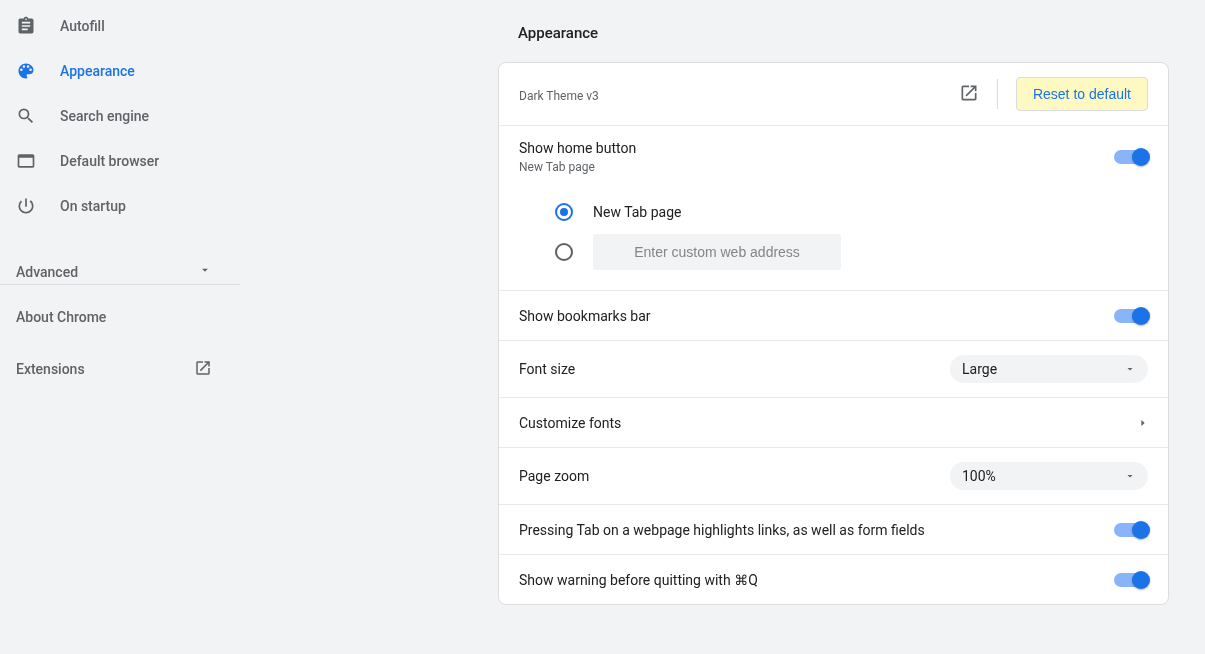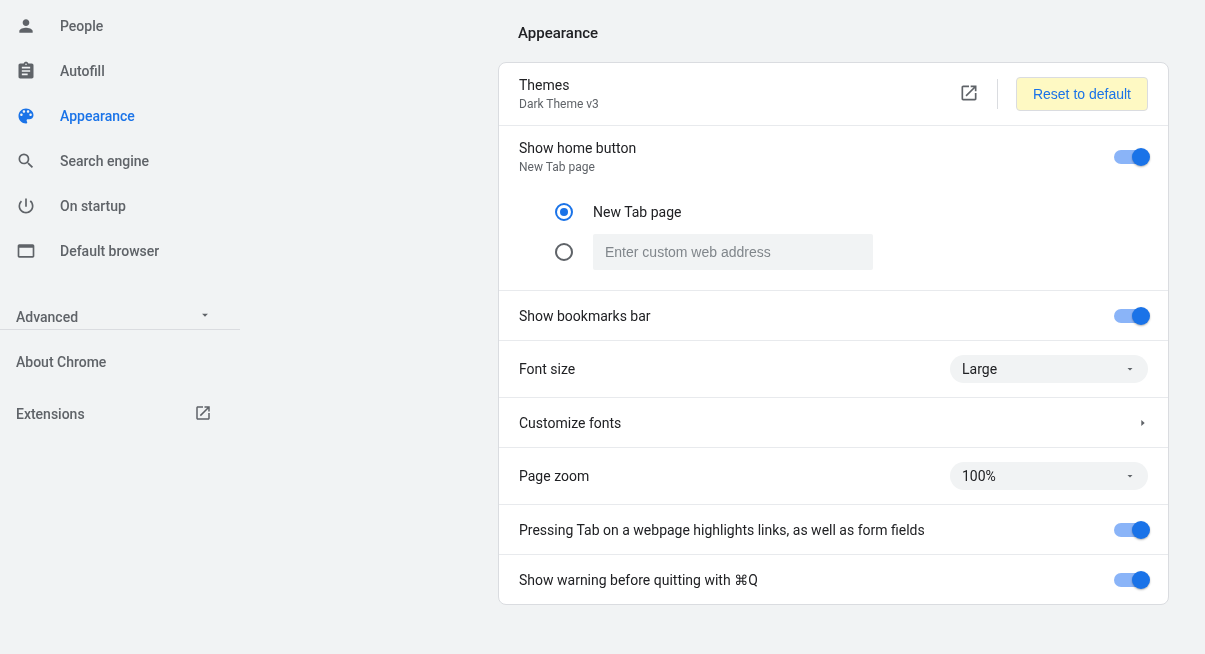--- a/index.html
+++ b/index.html
@@ -163,23 +163,24 @@
     background: #1a73e8;
     border-radius: 50%;
     top: 3px; left: 3px;
   }
   .radio-label { font-size: 14px; color: #202124; }
   .custom-input {
     border: none;
     background: #f1f3f4;
     padding: 10px 12px;
     font-size: 14px;
-    width: 280px;
+    width: 248px;
     border-radius: 2px;
     color: #5f6368;
+    text-align: center;
   }
   .custom-input::placeholder { color: #80868b; }
   
   .select {
     background: #f1f3f4;
     border-radius: 14px;
     padding: 6px 12px;
     min-width: 198px;
     display: flex;
     align-items: center;
@@ -193,64 +194,56 @@
 </style>
 </head>
 <body>
 
 <div class="layout">
 
   <div class="sidebar">
     <div class="nav-item">
       <span class="nav-icon">
           <svg viewBox="0 0 24 24">
-            <path d="M12 12c2.21 0 4-1.79 4-4s-1.79-4-4-4-4 1.79-4 4 1.79 4 4 4zm0 2c-2.67 0-8 1.34-8 4v2h16v-2c0-2.66-5.33-4-8-4z"></path>
-          </svg>
-        </span>
-      <span>People</span>
+            <path d="M19 3h-4.18C14.4 1.84 13.3 1 12 1s-2.4.84-2.82 2H5c-1.1 0-2 .9-2 2v14c0 1.1.9 2 2 2h14c1.1 0 2-.9 2-2V5c0-1.1-.9-2-2-2zm-7 0c.55 0 1 .45 1 1s-.45 1-1 1-1-.45-1-1 .45-1 1-1zM7 7h10v2H7zm0 4h10v2H7zm0 4h7v2H7z"></path>
+          </svg>
+        </span>
+      <span>Autofill</span>
+    </div>
+    <div class="nav-item active">
+      <span class="nav-icon">
+          <svg viewBox="0 0 24 24">
+            <path d="M12 3c-4.97 0-9 4.03-9 9s4.03 9 9 9c.83 0 1.5-.67 1.5-1.5 0-.39-.15-.74-.39-1.01-.23-.26-.38-.61-.38-.99 0-.83.67-1.5 1.5-1.5H16c2.76 0 5-2.24 5-5 0-4.42-4.03-8-9-8zm-5.5 9c-.83 0-1.5-.67-1.5-1.5S5.67 9 6.5 9 8 9.67 8 10.5 7.33 12 6.5 12zm3-4C8.67 8 8 7.33 8 6.5S8.67 5 9.5 5s1.5.67 1.5 1.5S10.33 8 9.5 8zm5 0c-.83 0-1.5-.67-1.5-1.5S13.67 5 14.5 5s1.5.67 1.5 1.5S15.33 8 14.5 8zm3 4c-.83 0-1.5-.67-1.5-1.5S16.67 9 17.5 9s1.5.67 1.5 1.5-.67 1.5-1.5 1.5z"></path>
+          </svg>
+        </span>
+      <span>Appearance</span>
     </div>
     <div class="nav-item">
       <span class="nav-icon">
           <svg viewBox="0 0 24 24">
-            <path d="M19 3h-4.18C14.4 1.84 13.3 1 12 1s-2.4.84-2.82 2H5c-1.1 0-2 .9-2 2v14c0 1.1.9 2 2 2h14c1.1 0 2-.9 2-2V5c0-1.1-.9-2-2-2zm-7 0c.55 0 1 .45 1 1s-.45 1-1 1-1-.45-1-1 .45-1 1-1zM7 7h10v2H7zm0 4h10v2H7zm0 4h7v2H7z"></path>
-          </svg>
-        </span>
-      <span>Autofill</span>
-    </div>
-    <div class="nav-item active">
-      <span class="nav-icon">
-          <svg viewBox="0 0 24 24">
-            <path d="M12 3c-4.97 0-9 4.03-9 9s4.03 9 9 9c.83 0 1.5-.67 1.5-1.5 0-.39-.15-.74-.39-1.01-.23-.26-.38-.61-.38-.99 0-.83.67-1.5 1.5-1.5H16c2.76 0 5-2.24 5-5 0-4.42-4.03-8-9-8zm-5.5 9c-.83 0-1.5-.67-1.5-1.5S5.67 9 6.5 9 8 9.67 8 10.5 7.33 12 6.5 12zm3-4C8.67 8 8 7.33 8 6.5S8.67 5 9.5 5s1.5.67 1.5 1.5S10.33 8 9.5 8zm5 0c-.83 0-1.5-.67-1.5-1.5S13.67 5 14.5 5s1.5.67 1.5 1.5S15.33 8 14.5 8zm3 4c-.83 0-1.5-.67-1.5-1.5S16.67 9 17.5 9s1.5.67 1.5 1.5-.67 1.5-1.5 1.5z"></path>
-          </svg>
-        </span>
-      <span>Appearance</span>
+            <path d="M15.5 14h-.79l-.28-.27A6.471 6.471 0 0 0 16 9.5 6.5 6.5 0 1 0 9.5 16c1.61 0 3.09-.59 4.23-1.57l.27.28v.79l5 4.99L20.49 19l-4.99-5zm-6 0C7.01 14 5 11.99 5 9.5S7.01 5 9.5 5 14 7.01 14 9.5 11.99 14 9.5 14z"></path>
+          </svg>
+        </span>
+      <span>Search engine</span>
     </div>
     <div class="nav-item">
       <span class="nav-icon">
           <svg viewBox="0 0 24 24">
-            <path d="M15.5 14h-.79l-.28-.27A6.471 6.471 0 0 0 16 9.5 6.5 6.5 0 1 0 9.5 16c1.61 0 3.09-.59 4.23-1.57l.27.28v.79l5 4.99L20.49 19l-4.99-5zm-6 0C7.01 14 5 11.99 5 9.5S7.01 5 9.5 5 14 7.01 14 9.5 11.99 14 9.5 14z"></path>
-          </svg>
-        </span>
-      <span>Search engine</span>
+            <path d="M20 4H4c-1.1 0-2 .9-2 2v12c0 1.1.9 2 2 2h16c1.1 0 2-.9 2-2V6c0-1.1-.9-2-2-2zM4 8h16v10H4z"></path>
+          </svg>
+        </span>
+      <span>Default browser</span>
     </div>
     <div class="nav-item">
       <span class="nav-icon">
           <svg viewBox="0 0 24 24">
             <path d="M13 3h-2v10h2V3zm4.83 2.17l-1.42 1.42A6.92 6.92 0 0 1 19 12c0 3.87-3.13 7-7 7s-7-3.13-7-7c0-2.02.86-3.84 2.24-5.12L5.83 5.47A8.932 8.932 0 0 0 3 12c0 4.97 4.03 9 9 9s9-4.03 9-9c0-2.58-1.09-4.91-2.83-6.54z"></path>
           </svg>
         </span>
       <span>On startup</span>
-    </div>
-    <div class="nav-item">
-      <span class="nav-icon">
-          <svg viewBox="0 0 24 24">
-            <path d="M20 4H4c-1.1 0-2 .9-2 2v12c0 1.1.9 2 2 2h16c1.1 0 2-.9 2-2V6c0-1.1-.9-2-2-2zM4 8h16v10H4z"></path>
-          </svg>
-        </span>
-      <span>Default browser</span>
     </div>
 
     <div class="advanced">
       <span>Advanced</span>
       <span class="chev-down-sm"><svg viewBox="0 0 24 24">
             <path d="M7 10l5 5 5-5z"></path>
           </svg></span>
     </div>
     <hr>
 
@@ -266,21 +259,20 @@
   </div>
 
   <div class="main">
     <div class="main-inner">
       <div class="page-title">Appearance</div>
 
       <div class="card">
 
         <div class="row">
           <div class="row-main">
-            <div class="row-title">Themes</div>
             <div class="row-sub">Dark Theme v3</div>
           </div>
           <div class="row-right">
             <span class="launch-icon"><svg viewBox="0 0 24 24">
                   <path d="M19 19H5V5h7V3H5c-1.1 0-2 .9-2 2v14c0 1.1.9 2 2 2h14c1.1 0 2-.9 2-2v-7h-2v7zM14 3v2h3.59l-9.83 9.83 1.41 1.41L19 6.41V10h2V3h-7z"></path>
                 </svg></span>
             <span class="vdiv"></span>
             <button class="reset-btn">Reset to default</button>
           </div>
         </div>

